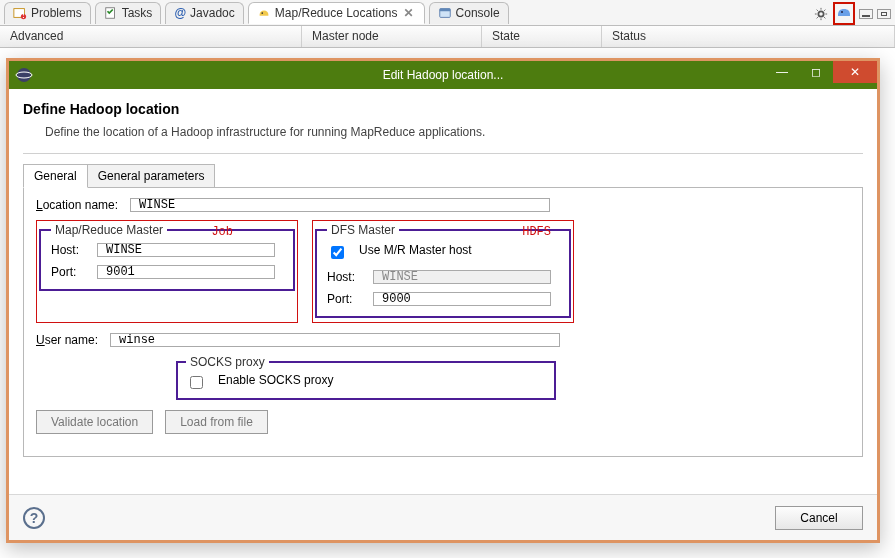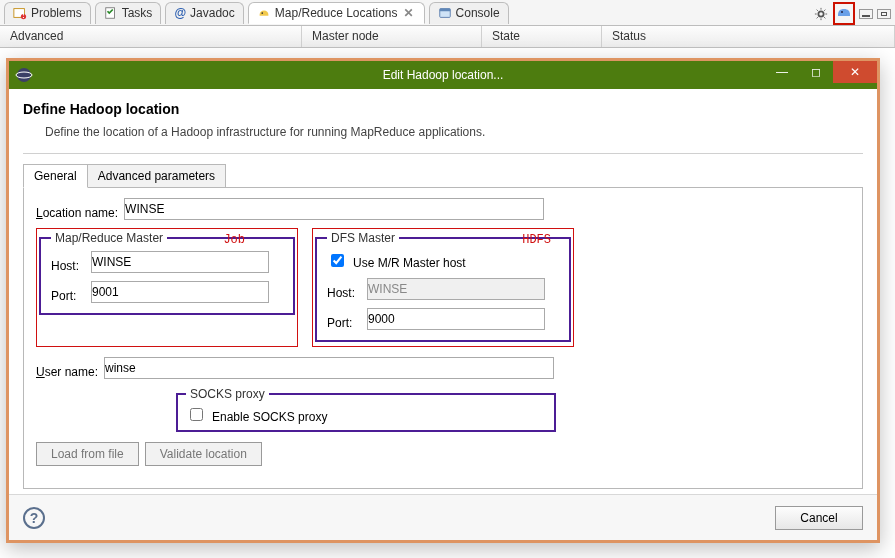--- a/index.html
+++ b/index.html
@@ -40,34 +40,34 @@
   .desc { color: #444; margin-bottom: 14px; margin-left: 22px; }
 
   .hr { border: none; border-top: 1px solid #d0d0d0; margin: 0 0 8px 0; }
 
   .inner-tabs { display: flex; align-items: flex-end; height: 26px; margin-top: 6px; border-bottom: 1px solid #b8b8b8; }
   .itab { padding: 4px 10px; border: 1px solid #b8b8b8; border-bottom: none; background: #f2f2f2; margin-right: -1px; cursor: pointer; }
   .itab.active { background: #fff; border-bottom: 1px solid #fff; margin-bottom: -1px; }
 
   .pane { border: 1px solid #b8b8b8; border-top: none; padding: 10px 12px 14px 12px; }
 
-  .row { display: flex; align-items: flex-end; gap: 6px; margin-bottom: 8px; }
+  .row { display: flex; align-items: flex-start; gap: 12px; margin-bottom: 8px; }
   .row label { min-width: 0; }
   .u { text-decoration: underline; }
-  input.tx { border: 1px solid #aaa; padding: 2px 0; height: 22px; background: #fff; }
+  input.tx { border: 1px solid #aaa; padding: 2px 8px; height: 14px; background: #fff; font-family: Liberation Mono, monospace; }
   input.tx:disabled { background: #f0f0f0; color: #888; }
 
   .groups { display: flex; gap: 14px; margin-top: 6px; }
   fieldset { border: 2px solid #4c1d95; padding: 6px 10px 10px 10px; margin: 0; }
   fieldset legend { padding: 0 4px; color: #333; }
   .fs1 { width: 256px; }
   .fs2 { width: 256px; }
   .redwrap { border: 1px solid #d01010; padding: 2px 2px 4px 2px; position: relative; }
   .anno { position: absolute; color: #d01010; font-family: "Courier New", monospace; font-size: 12px; top: 4px; }
-  .anno.job { right: 52px; }
+  .anno.job { right: 64px; }
   .anno.hdfs { right: 22px; }
 
   .btn { min-width: 88px; height: 24px; border: 1px solid #9a9a9a; background: linear-gradient(#fdfdfd,#e7e7e7); padding: 0 14px; cursor: pointer; }
   .btn.flat { background: #f2f2f2; color: #777; }
   .btn.primary { border: 1px solid #6f98c7; box-shadow: 0 0 0 1px #bcd4ef inset; }
 </style>
 </head>
 <body>
 
 <div class="tabstrip">
@@ -161,21 +161,21 @@
     </div>
   </div>
 
   <div class="dlg-body">
     <h2 class="section">Define Hadoop location</h2>
     <div class="desc">Define the location of a Hadoop infrastructure for running MapReduce applications.</div>
     <hr class="hr">
 
     <div class="inner-tabs">
       <div class="itab active">General</div>
-      <div class="itab">Advanced parameters</div>
+      <div class="itab">General parameters</div>
     </div>
 
     <div class="pane">
       <div class="row">
         <label><span class="u">L</span><span>ocation name:</span></label>
         <input class="tx" style="width: 420px;" value="WINSE">
       </div>
 
       <div class="groups">
         <div class="redwrap">
@@ -222,22 +222,22 @@
         <fieldset style="width:380px;padding:4px 19px 6px 8px">
           <legend>SOCKS proxy</legend>
           <div class="row" style="margin:0">
             <input type="checkbox" style="">
             <label>Enable SOCKS proxy</label>
           </div>
         </fieldset>
       </div>
 
       <div class="row" style="margin-top:10px">
+        <button class="btn flat">Validate location</button>
         <button class="btn flat">Load from file</button>
-        <button class="btn flat">Validate location</button>
       </div>
     </div>
   </div>
 
   <div class="dlg-footer">
     <span class="help-circle">?</span>
     <button class="btn">Cancel</button>
   </div>
 </div>
 

